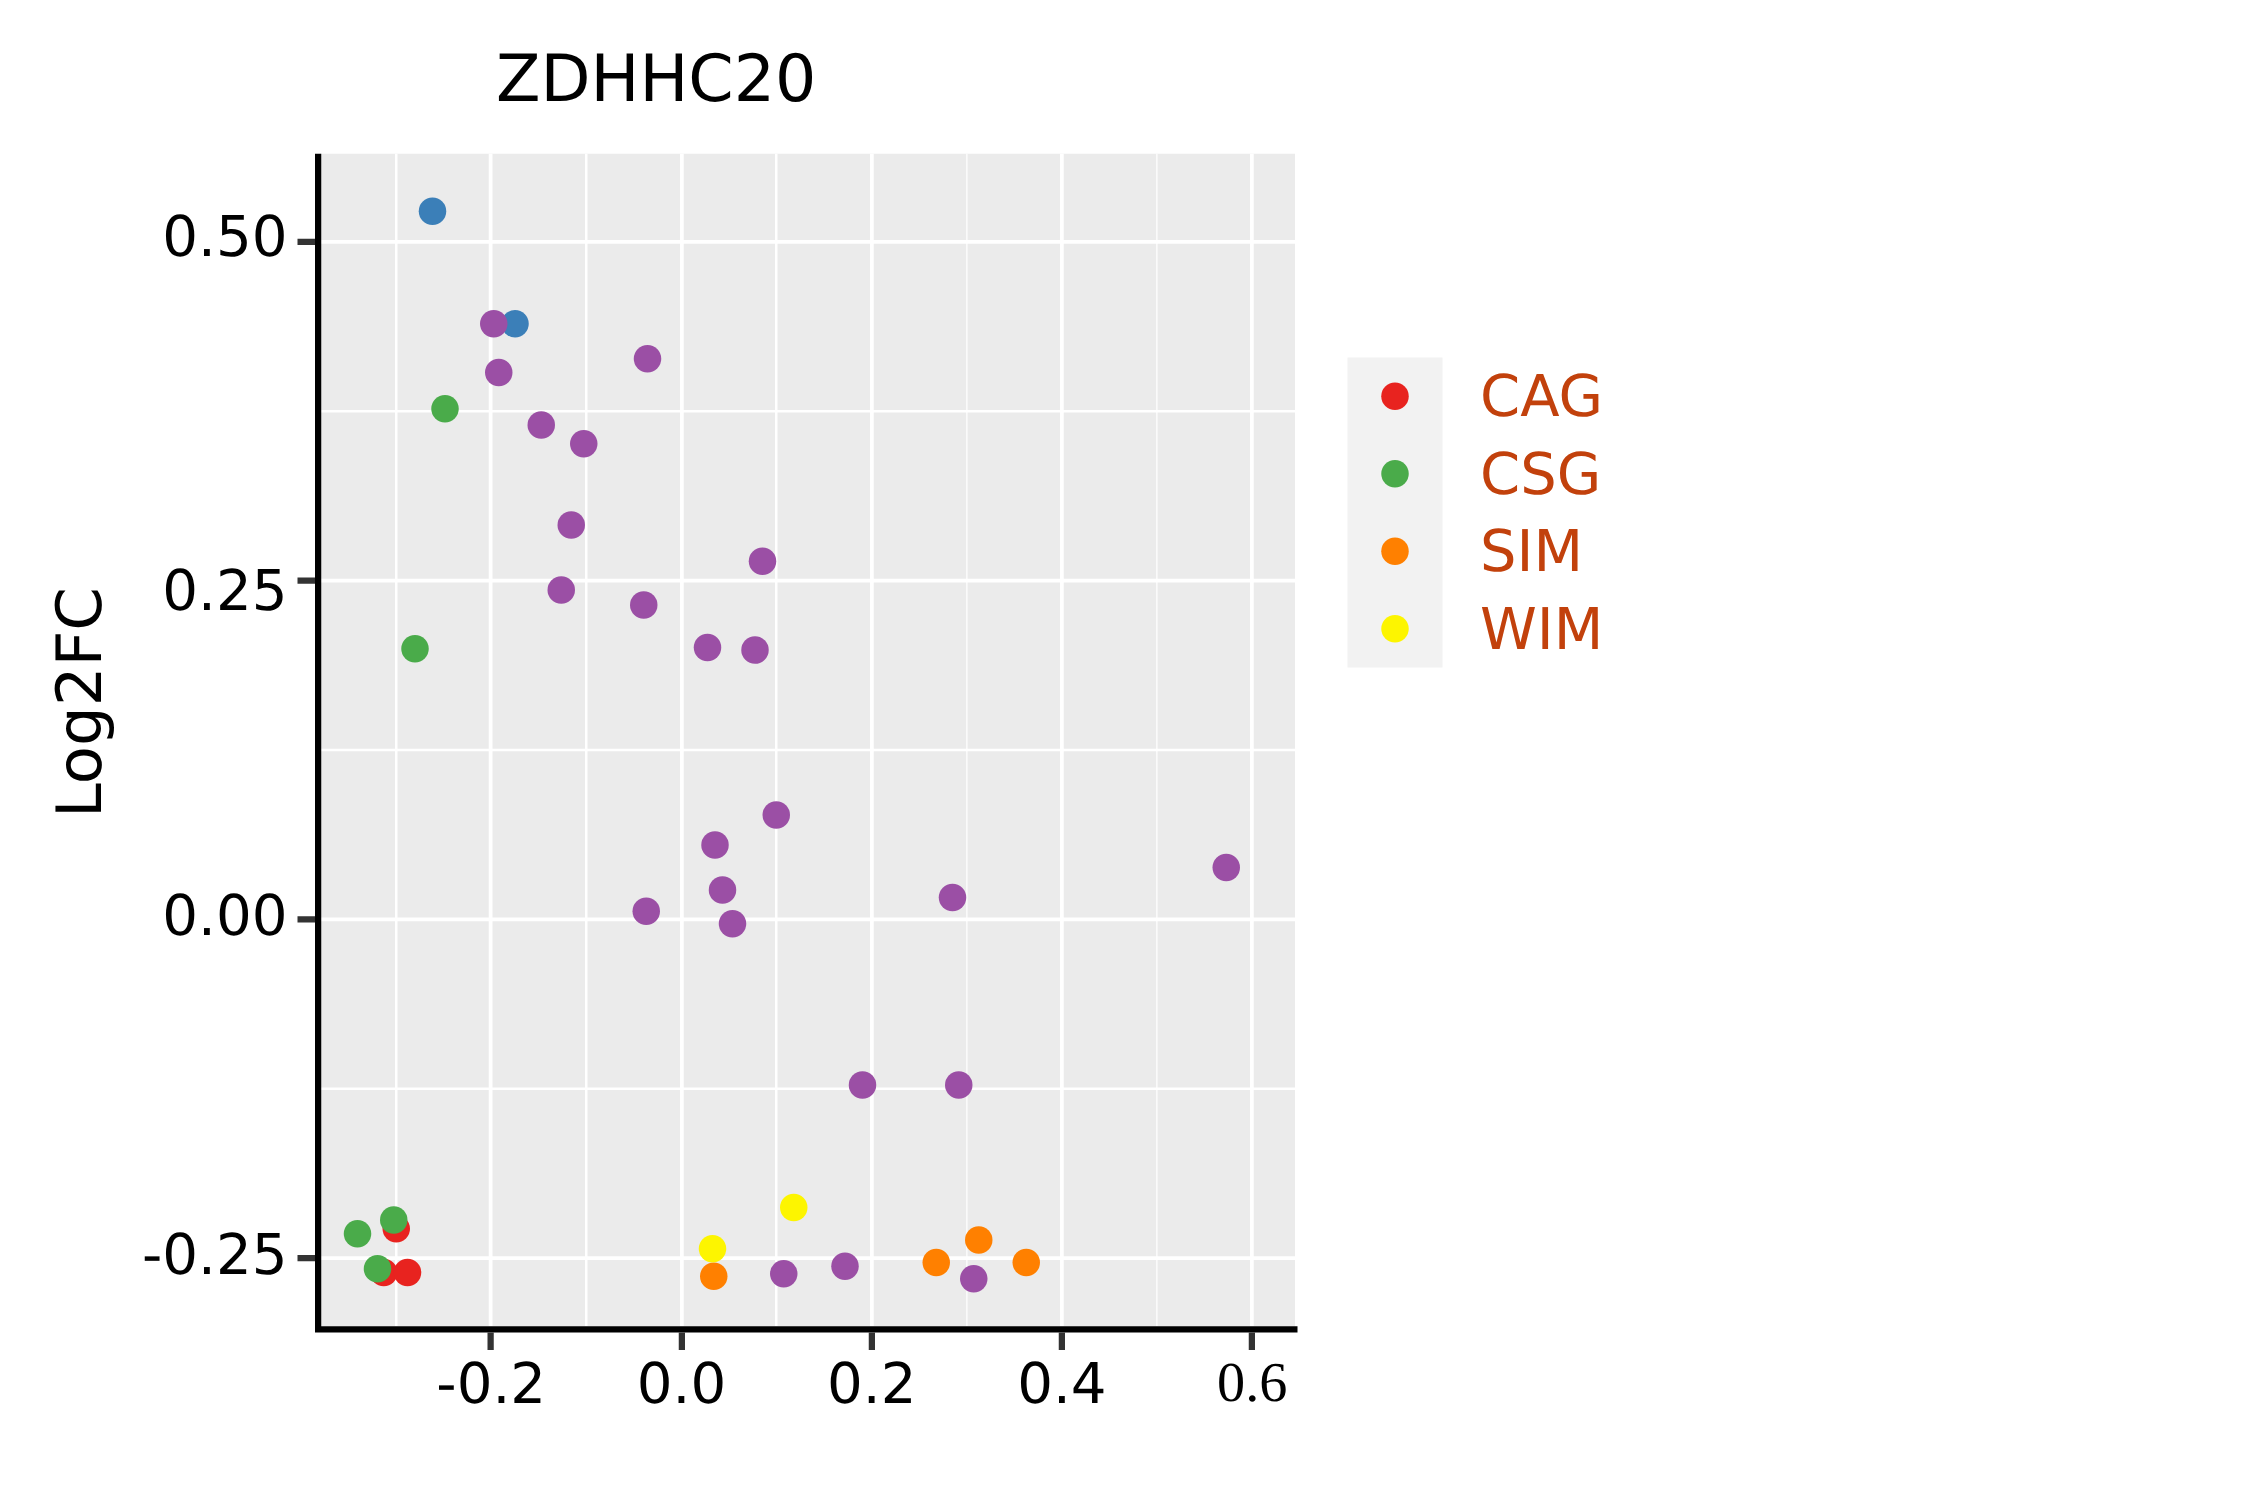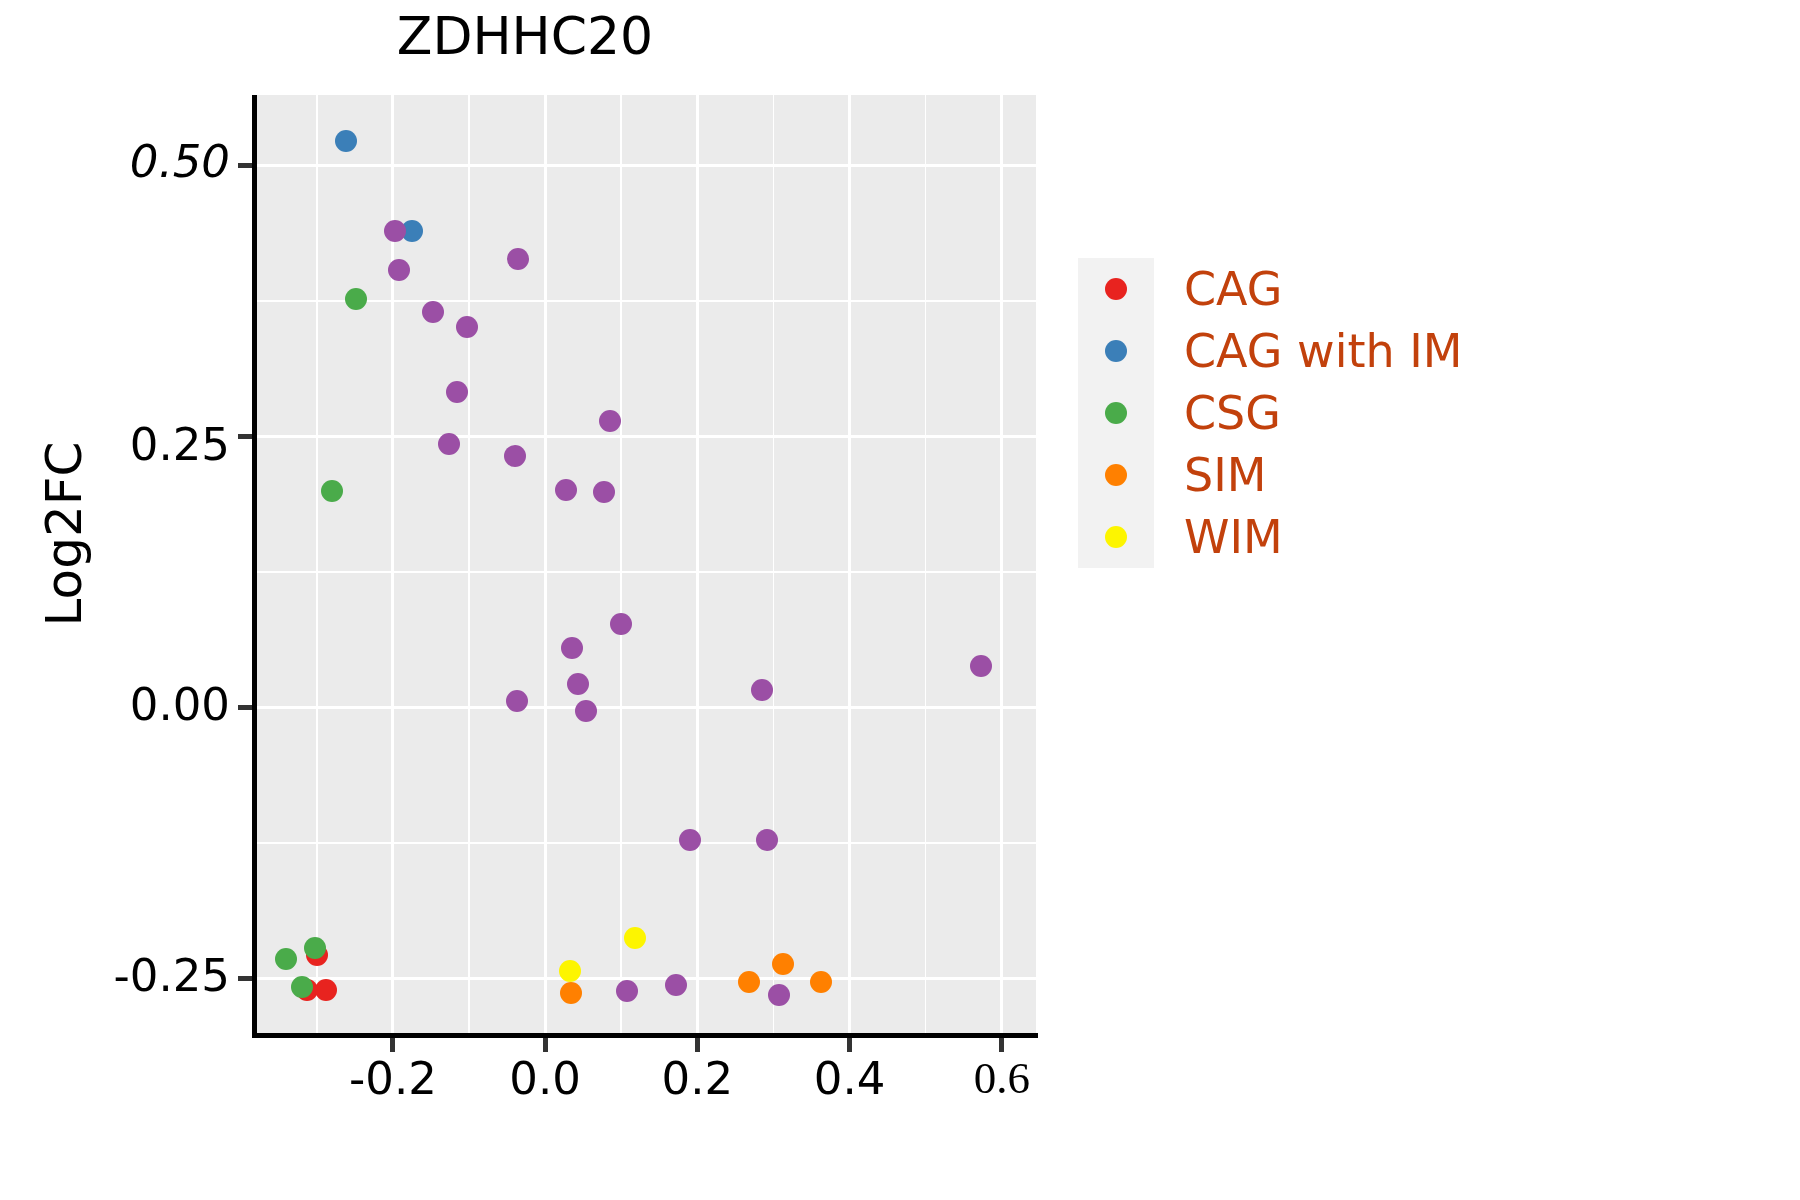--- a/index.html
+++ b/index.html
@@ -1,17 +1,17 @@
 <!DOCTYPE html>
 <html><head>
 <meta charset="utf-8">
 <style>
   html,body{margin:0;padding:0;}
   body{width:1800px;height:1200px;background:#ffffff;font-family:"DejaVu Sans",sans-serif;overflow:hidden;}
-  #root{position:relative;width:1800px;height:1122px;}
+  #root{position:relative;width:1800px;height:1122px;margin-top:28px;}
 
   
   #plot-title{
     position:absolute;left:0;top:8px;width:1050px;
     text-align:center;font-size:52px;color:#000;line-height:1.1;
   }
 
   
   #panel{
     position:absolute;left:256px;top:95px;
@@ -128,21 +128,21 @@
   <div id="axis-x-line"></div>
 
   <div id="ticks-layer">
       <div class="ytick-mark" style="top: 976.28px;"></div>
       <div class="ytick-label" style="top: 948.78px;">-0.25</div>
       <div class="ytick-mark" style="top: 705.182px;"></div>
       <div class="ytick-label" style="top: 677.682px;">0.00</div>
       <div class="ytick-mark" style="top: 434.084px;"></div>
       <div class="ytick-label" style="top: 418px;">0.25</div>
       <div class="ytick-mark" style="top: 162.986px;"></div>
-      <div class="ytick-label" style="top: 135.486px; font-style: italic;">0.50</div>
+      <div class="ytick-label" style="top: 135.486px;">0.50</div>
       <div class="xtick-mark" style="left: 390.476px;"></div>
       <div class="xtick-label" style="left: 392.976px;">-0.2</div>
       <div class="xtick-mark" style="left: 542.671px;"></div>
       <div class="xtick-label" style="left: 545.171px;">0.0</div>
       <div class="xtick-mark" style="left: 694.866px;"></div>
       <div class="xtick-label" style="left: 697.366px;">0.2</div>
       <div class="xtick-mark" style="left: 847.061px;"></div>
       <div class="xtick-label" style="left: 849.561px;">0.4</div>
       <div class="xtick-mark" style="left: 999.256px;"></div>
       <div class="xtick-label" style="left: 1001.76px; font-family: Liberation Serif, serif;">0.6</div>
@@ -153,25 +153,20 @@
   <div id="legend">
     <div id="legend-items">
       <div id="legend-keys-bg"></div>
     <div class="legend-row">
           <span class="legend-key">
             <span class="legend-dot" style="background: rgb(232, 35, 31);"></span>
           </span>
           <span class="legend-label">CAG</span>
         </div><div class="legend-row">
           <span class="legend-key">
-            <span class="legend-dot" style="background: rgb(59, 127, 184);"></span>
-          </span>
-          <span class="legend-label">CAG with IM</span>
-        </div><div class="legend-row">
-          <span class="legend-key">
             <span class="legend-dot" style="background: rgb(74, 171, 74);"></span>
           </span>
           <span class="legend-label">CSG</span>
         </div><div class="legend-row">
           <span class="legend-key">
             <span class="legend-dot" style="background: rgb(255, 128, 0);"></span>
           </span>
           <span class="legend-label">SIM</span>
         </div><div class="legend-row">
           <span class="legend-key">

